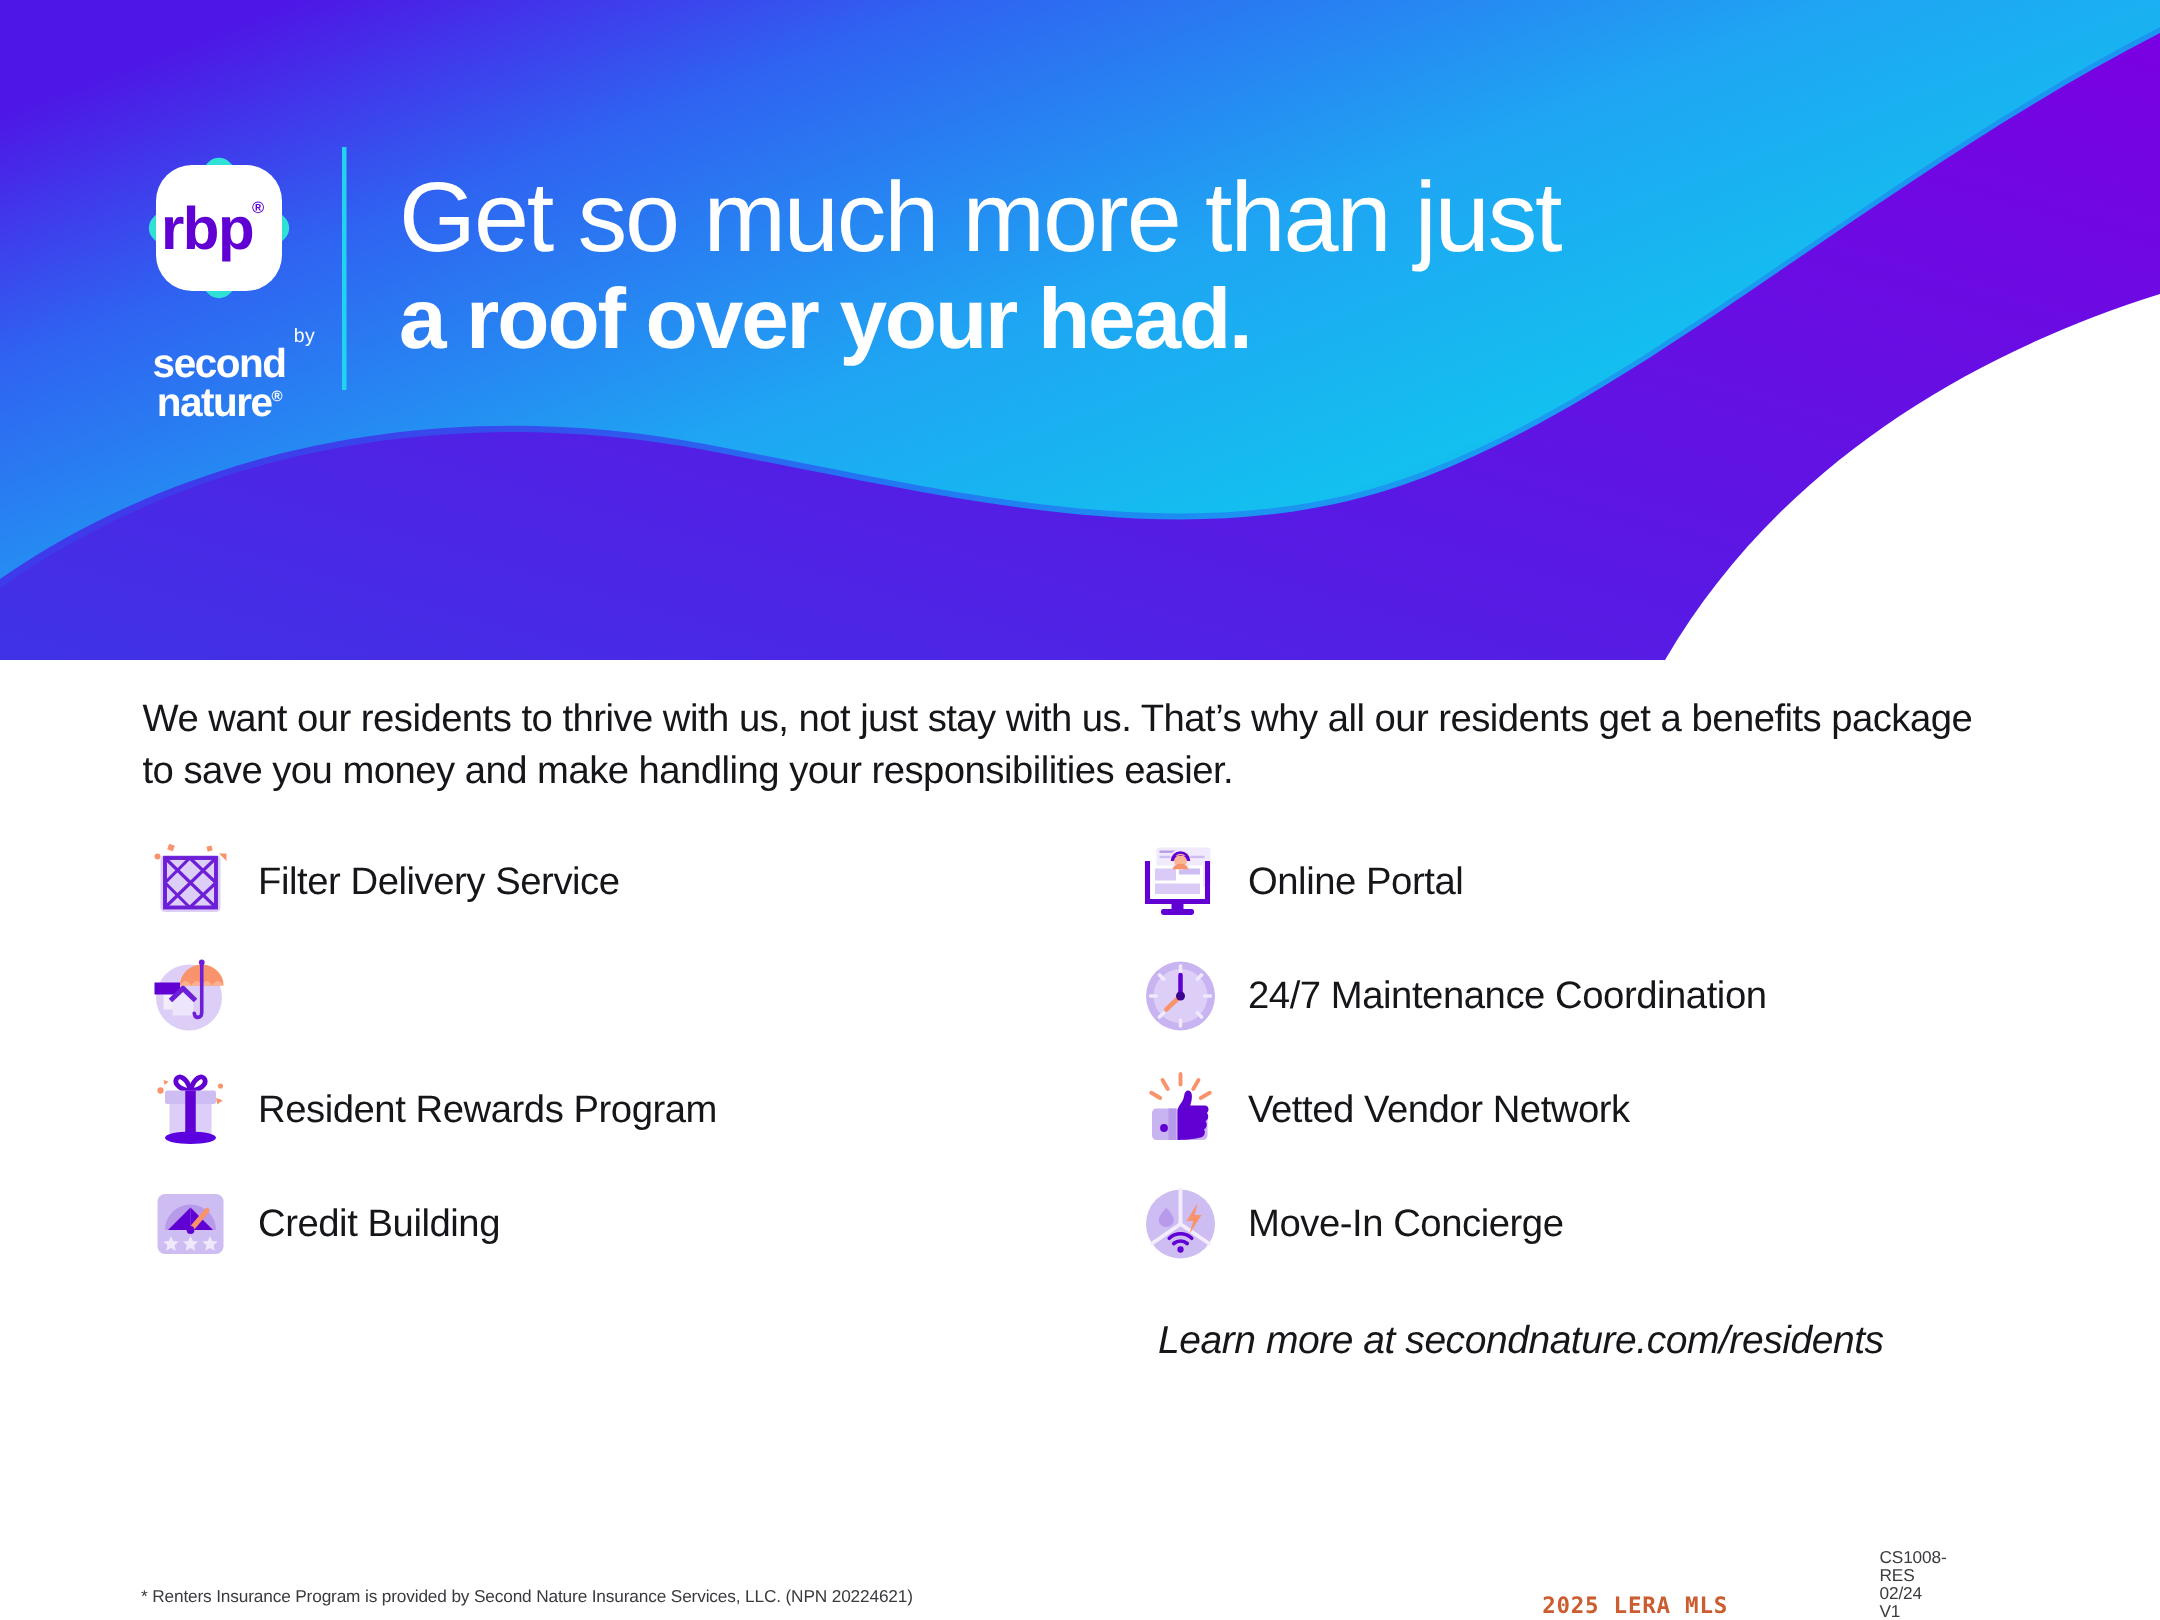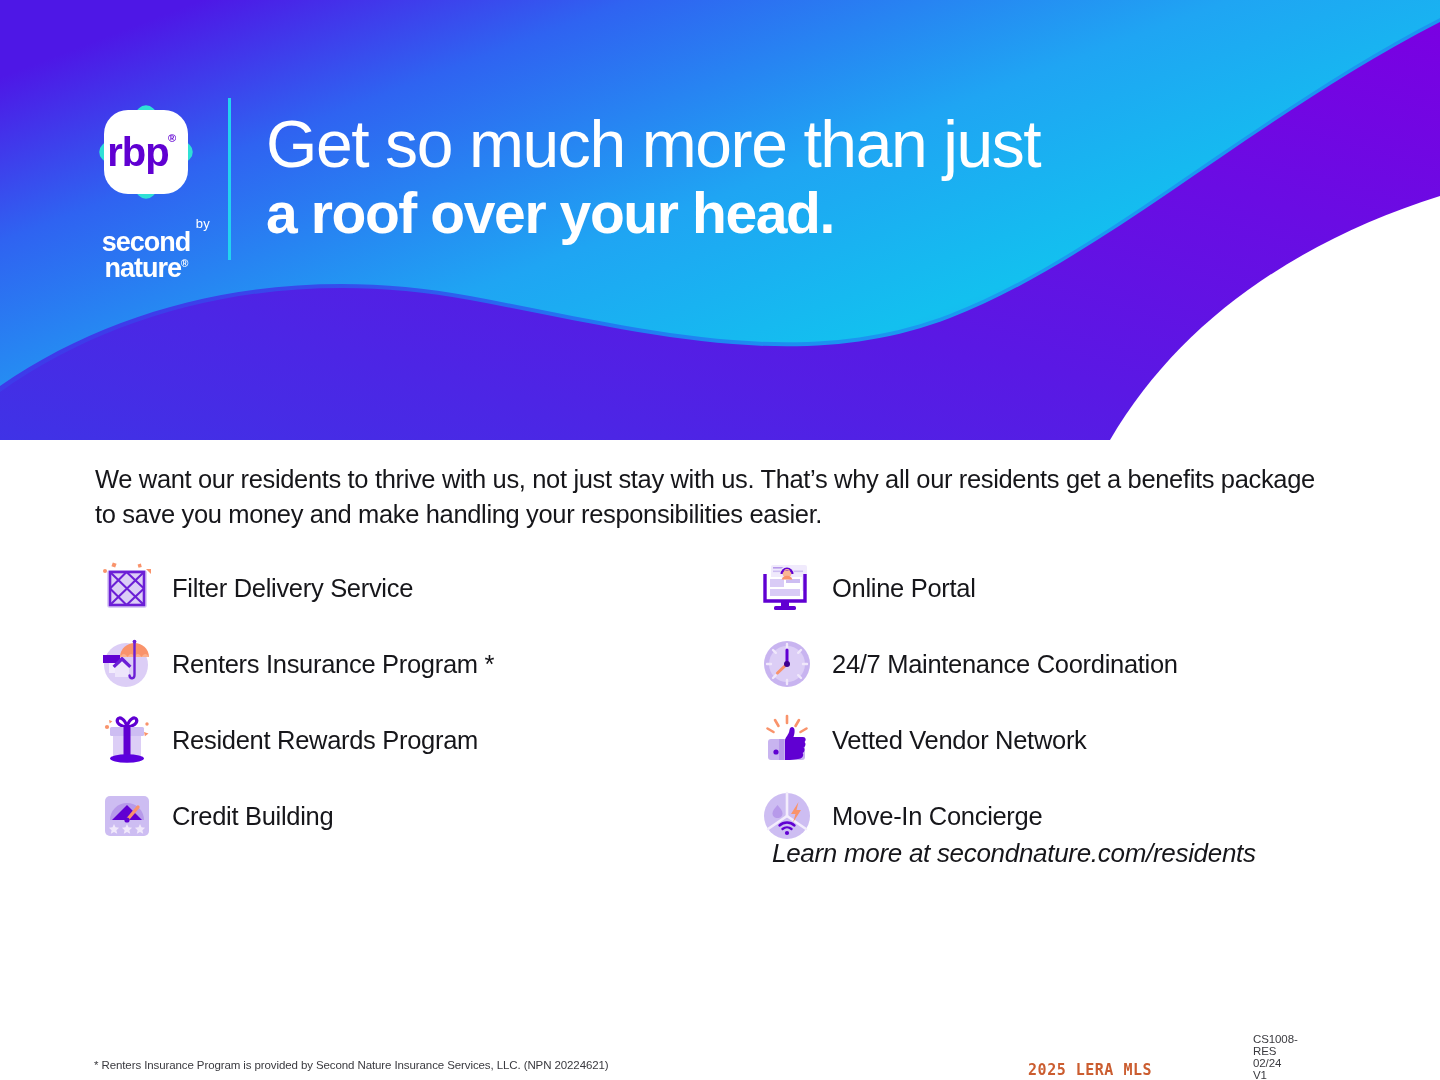--- a/index.html
+++ b/index.html
@@ -142,21 +142,21 @@
     letter-spacing: -0.3px;
     white-space: nowrap;
   }
   
   .benefit.indent .lbl { margin-left: 22px; }
 
   
   #learn-more {
     position: absolute;
     left: 772px;
-    top: 838px;
+    top: 878px;
     font-size: 26px;
     font-style: italic;
     color: #16161a;
     letter-spacing: -0.3px;
     white-space: nowrap;
   }
 
   
   #footnote {
     position: absolute;
@@ -297,21 +297,20 @@
           <path d="M16 40 L16 28 L23 21 L30 28 L30 40 Z" fill="#EDE5FB"></path>
           <path d="M23 19.5 L32.5 28.8 L30.2 31.1 L23 24.3 L15.8 31.1 L13.5 28.8 Z" fill="#6C1FD6"></path>
 
           <path d="M21 20 C21 11.5 28.5 6 35.5 6 C42.5 6 50 11.5 50 20 Z" fill="#F9936B"></path>
           <path d="M21 20 C23.5 16 26 16 28.5 20 C31 16 33.5 16 35.5 20 C37.5 16 40 16 42.5 20 C45 16 47.5 16 50 20 Z" fill="#FBB08E"></path>
 
           <path d="M35.5 6 L35.5 38 C35.5 42 31 42.5 30.5 38.5" fill="none" stroke="#6C1FD6" stroke-width="2.4" stroke-linecap="round"></path>
           <circle cx="35.5" cy="4.6" r="1.9" fill="#6C1FD6"></circle>
         </svg>
       </span>
-      <span class="lbl">Renters Insurance Program *</span>
     </div>
 
 
     <div class="benefit">
       <span class="ico">
         <svg width="54" height="54" viewBox="0 0 54 54">
 
           <path d="M27 14 C21 14 16 10 17.5 6.5 C19 3 25 5.5 27 14 Z" fill="none" stroke="#6000D2" stroke-width="3.2" stroke-linejoin="round"></path>
           <path d="M27 14 C33 14 38 10 36.5 6.5 C35 3 29 5.5 27 14 Z" fill="none" stroke="#6000D2" stroke-width="3.2" stroke-linejoin="round"></path>
 

